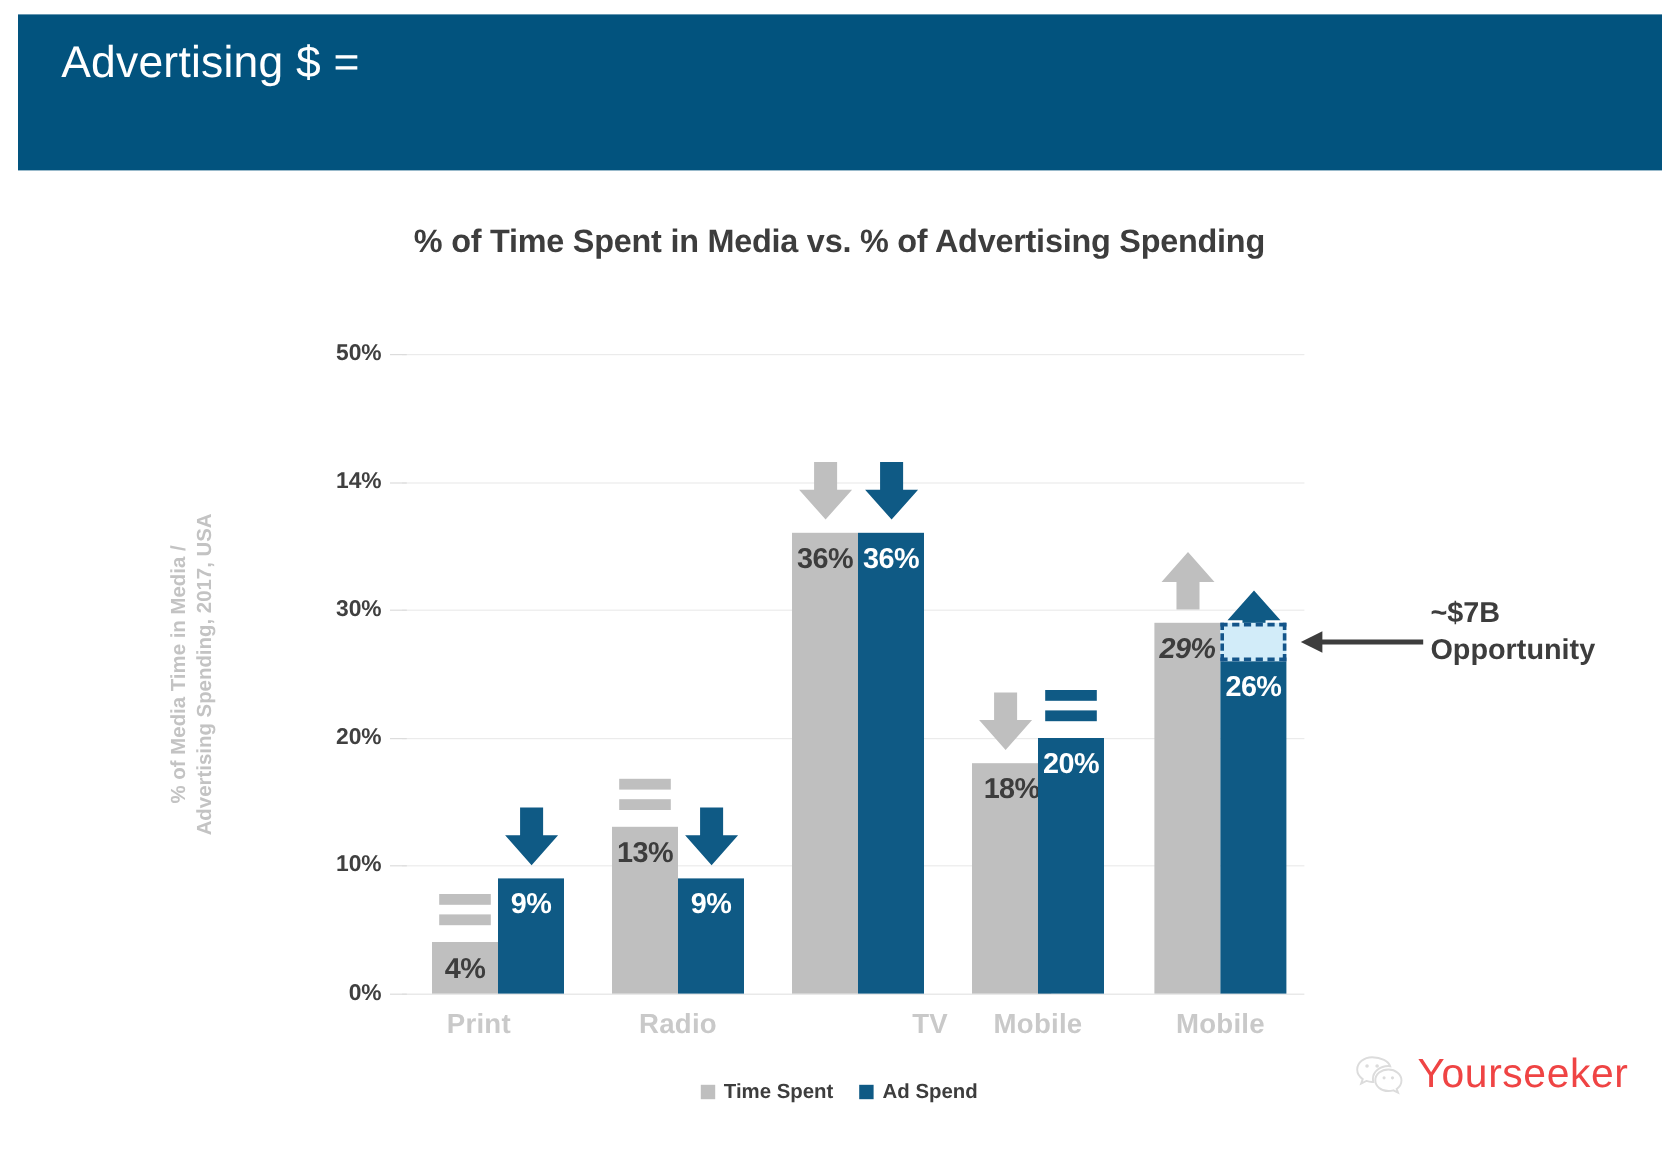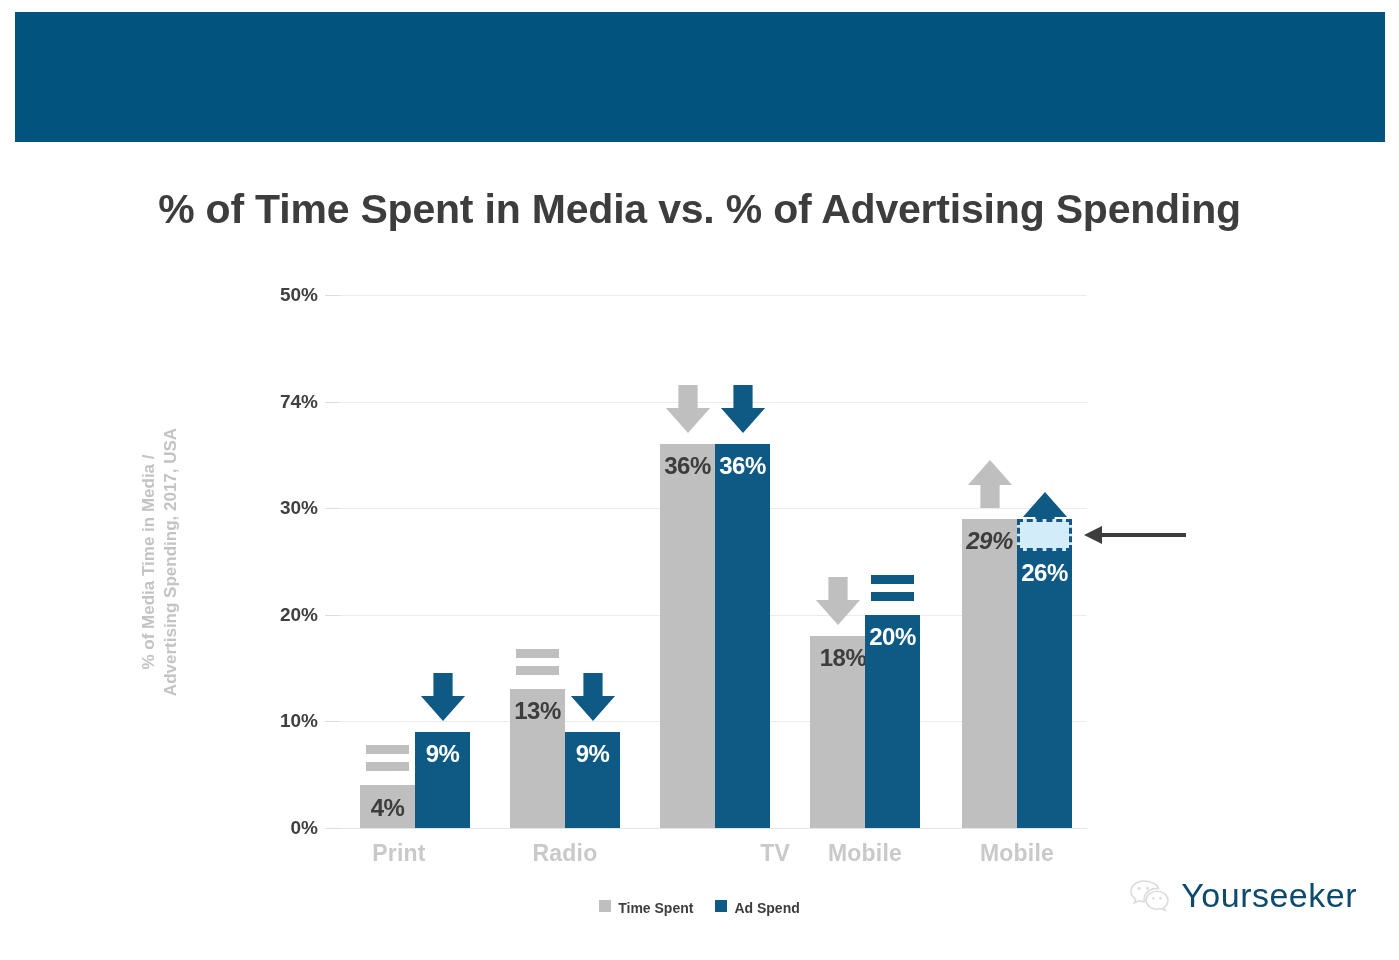--- a/index.html
+++ b/index.html
@@ -36,21 +36,21 @@
     white-space: nowrap;
   }
 
   
   #chart-title {
     position: absolute;
     left: 0;
     top: 186px;
     width: 1399px;
     text-align: center;
-    font-size: 41px;
+    font-size: 27px;
     font-weight: bold;
     color: #3d3d3d;
     letter-spacing: -0.2px;
   }
 
   
   #plot-area {
     position: absolute;
     left: 0;
     top: 0;
@@ -174,50 +174,51 @@
     top: 900px;
     left: 0;
     width: 1399px;
     display: flex;
     justify-content: center;
     align-items: center;
     gap: 22px;
   }
   .legend-item {
     display: flex;
-    align-items: flex-start;
+    align-items: center;
     gap: 7px;
-    font-size: 14px;
+    font-size: 17px;
     font-weight: bold;
     color: #3d3d3d;
   }
   .legend-swatch {
     width: 12px;
     height: 12px;
     display: inline-block;
   }
 
   
   #watermark {
     position: absolute;
     right: 42px;
     top: 876px;
     display: flex;
     align-items: center;
     gap: 10px;
-    color: #0c4a6e;
+    color: #ef4444;
     font-size: 34px;
     font-weight: 300;
     letter-spacing: 0.5px;
   }
 </style>
 </head>
 <body>
 
 <div id="header-banner">
+  <div class="hdr-line">Advertising $ =</div>
 </div>
 
 <div id="chart-title">% of Time Spent in Media vs. % of Advertising Spending</div>
 
 <div id="plot-area">
 
   <div id="y-axis-label">
     <div>% of Media Time in Media /</div>
     <div>Advertising Spending, 2017, USA</div>
   </div>
@@ -234,21 +235,21 @@
       <div class="gridline" style="top: 401.6px;"></div>
       <div class="tick-mark" style="top: 401.6px;"></div>
       <div class="gridline" style="top: 295px;"></div>
       <div class="tick-mark" style="top: 295px;"></div>
     </div>
   <div id="tick-labels">
       <div class="tick-label" style="top: 828px;">0%</div>
       <div class="tick-label" style="top: 721.4px;">10%</div>
       <div class="tick-label" style="top: 614.8px;">20%</div>
       <div class="tick-label" style="top: 508.2px;">30%</div>
-      <div class="tick-label" style="top: 401.6px;">74%</div>
+      <div class="tick-label" style="top: 401.6px;">14%</div>
       <div class="tick-label" style="top: 295px;">50%</div>
     </div>
   <div id="bars-layer">
       <div class="bar time" style="left: 360px; top: 785.36px; width: 55px; height: 42.64px;">
         <div class="bar-value low">4%</div>
       </div>
       <div class="bar time" style="left: 510px; top: 689.42px; width: 55px; height: 138.58px;">
         <div class="bar-value">13%</div>
       </div>
       <div class="bar time" style="left: 660px; top: 444.24px; width: 55px; height: 383.76px;">
@@ -317,20 +318,24 @@
       <div class="cat-label" style="left: 640px; width: 150px; text-align: right;">TV</div>
       <div class="cat-label" style="left: 790px; width: 150px;">Mobile</div>
       <div class="cat-label" style="left: 942px; width: 150px;">Mobile</div>
     </div>
 
   <div id="opportunity-box" style="left: 1017px; top: 518.86px; width: 55px; height: 31.98px;"></div>
   <svg id="opportunity-arrow" width="110" height="20" viewBox="0 0 110 20" style="left: 1078px; top: 524.85px;">
     <line x1="108" y1="10" x2="22" y2="10" stroke="#3d3d3d" stroke-width="4"></line>
     <polygon points="6,10 24,1 24,19" fill="#3d3d3d"></polygon>
   </svg>
+  <div id="opportunity-annotation" style="left: 1192px; top: 494.85px;">
+    <div>~$7B</div>
+    <div>Opportunity</div>
+  </div>
 </div>
 
 <div id="legend">
     <div class="legend-item">
       <span class="legend-swatch" style="background: rgb(191, 191, 191);"></span>
       <span>Time Spent</span>
     </div>
     <div class="legend-item">
       <span class="legend-swatch" style="background: rgb(15, 90, 133);"></span>
       <span>Ad Spend</span>

